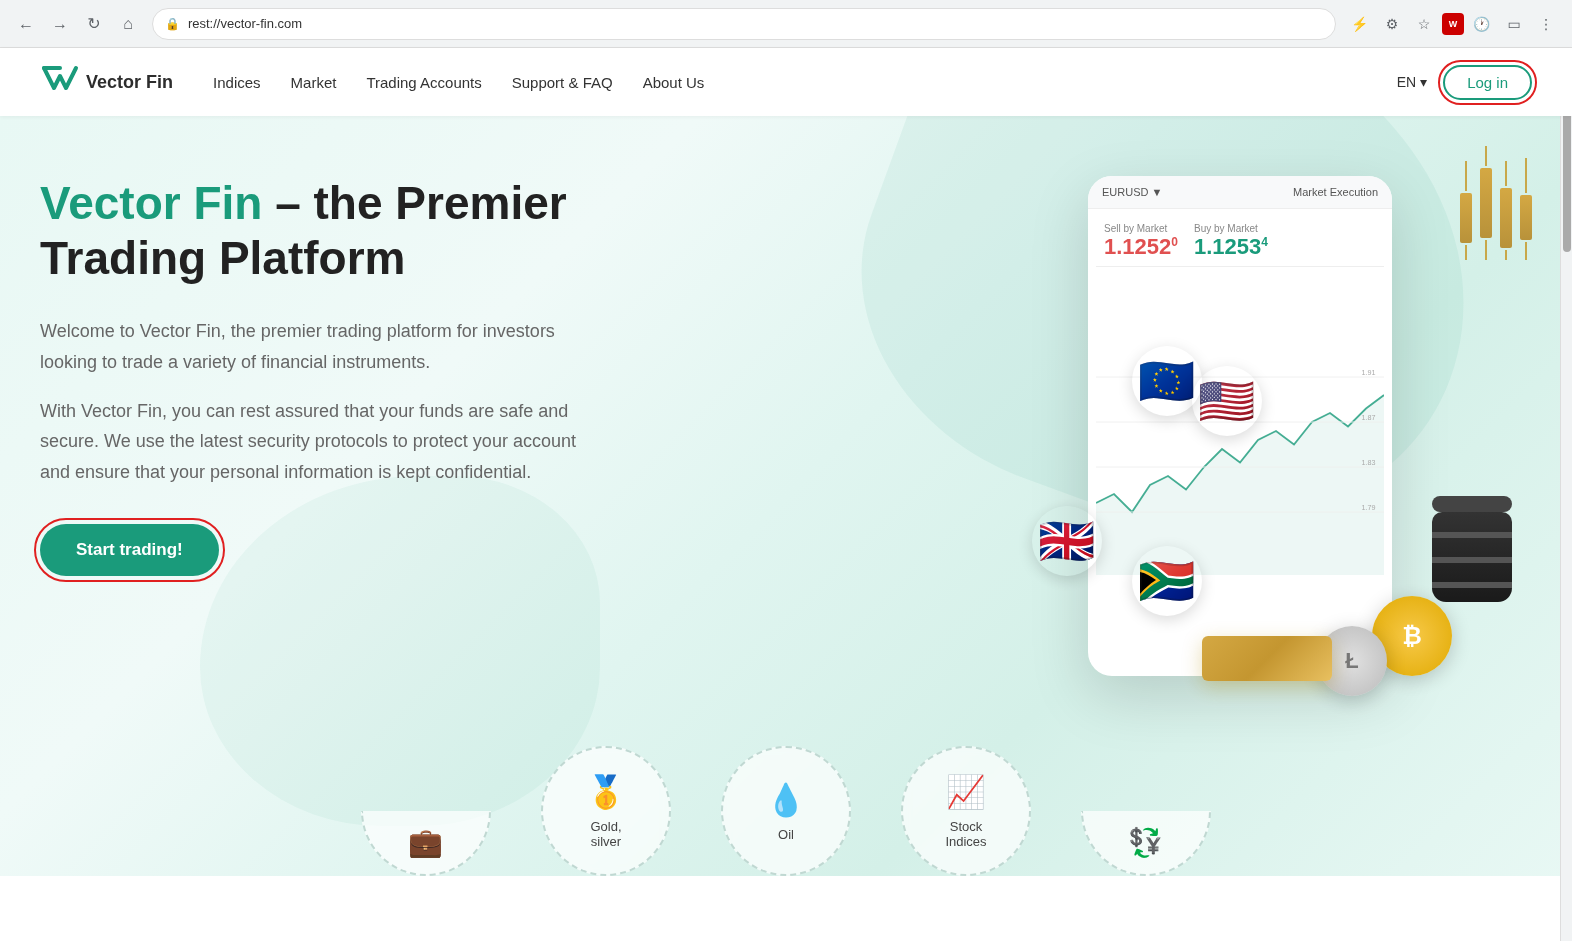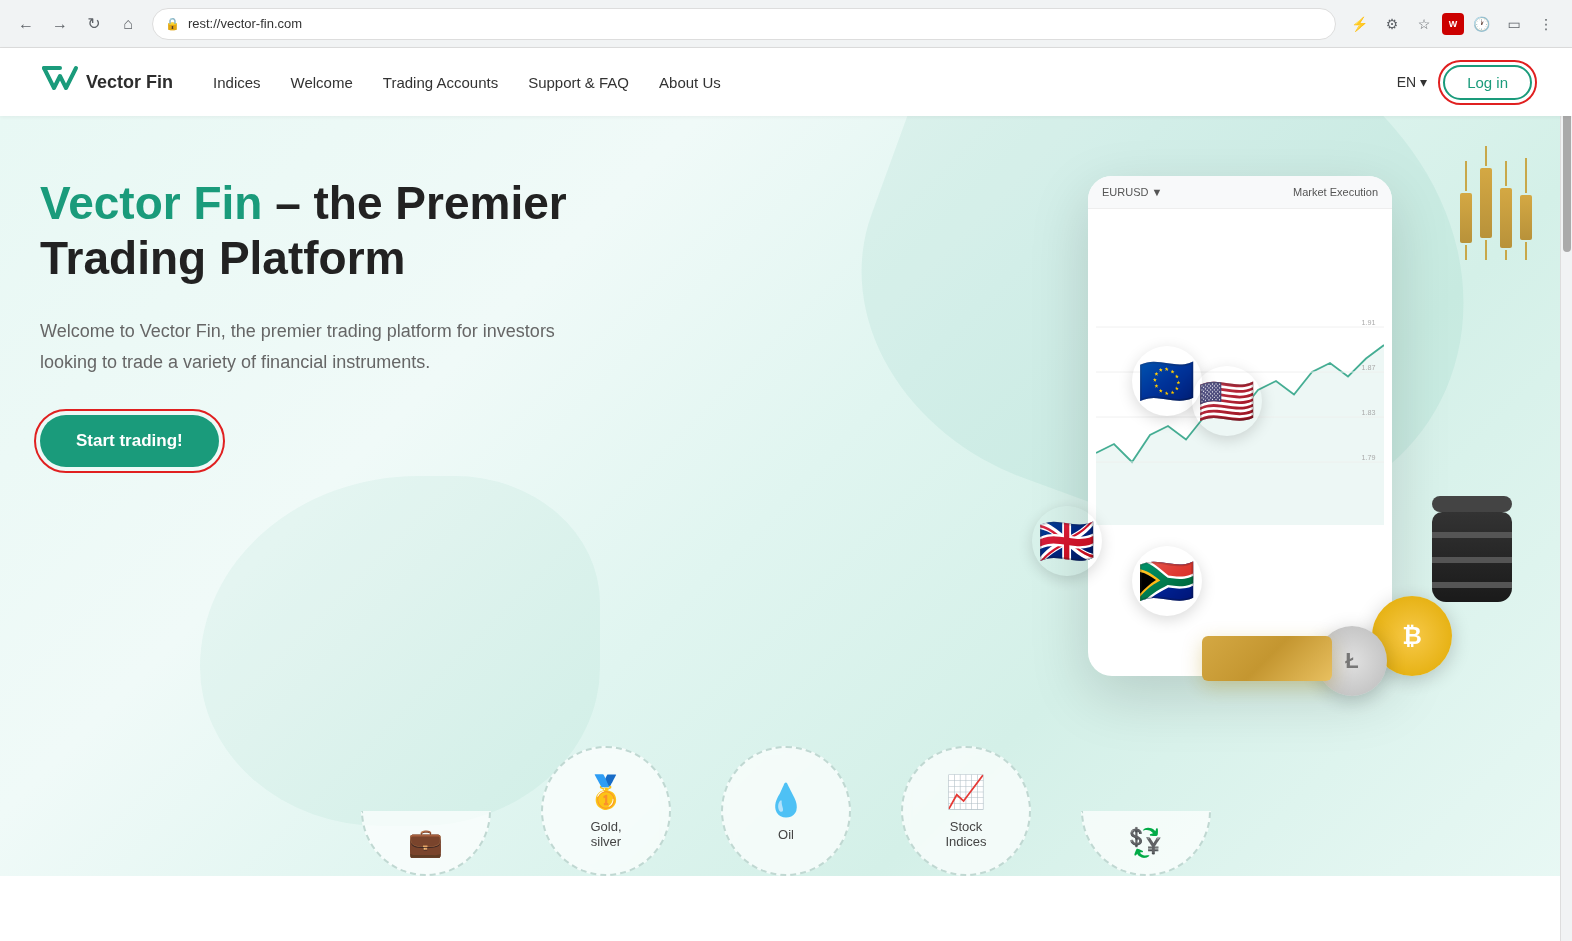--- a/index.html
+++ b/index.html
@@ -427,21 +427,21 @@
       <svg viewBox="0 0 40 40" fill="none" xmlns="http://www.w3.org/2000/svg">
         <path d="M4 8 L14 28 L20 16 L26 28 L36 8" stroke="#1a9b7b" stroke-width="4" stroke-linecap="round" stroke-linejoin="round" fill="none"></path>
         <path d="M4 8 L20 8" stroke="#1a9b7b" stroke-width="4" stroke-linecap="round"></path>
       </svg>
     </div>
     <span class="logo-text">Vector Fin</span>
   </a>
 
   <nav class="nav-links">
     <a class="nav-link" href="#">Indices</a>
-    <a class="nav-link" href="#">Welcome</a>
+    <a class="nav-link" href="#">Market</a>
     <a class="nav-link" href="#">Trading Accounts</a>
     <a class="nav-link" href="#">Support &amp; FAQ</a>
     <a class="nav-link" href="#">About Us</a>
   </nav>
 
   <div class="header-right">
     <div class="lang-selector">
       <span>EN</span>
       <span>▾</span>
     </div>
@@ -452,20 +452,21 @@
 <section class="hero">
 
   <div class="hero-blob blob1"></div>
   <div class="hero-blob blob2"></div>
 
   <div class="hero-content">
     <h1 class="hero-title">
       <span class="brand">Vector Fin</span><span> – the Premier Trading Platform</span>
     </h1>
     <p class="hero-description">Welcome to Vector Fin, the premier trading platform for investors looking to trade a variety of financial instruments.</p>
+    <p class="hero-description">With Vector Fin, you can rest assured that your funds are safe and secure. We use the latest security protocols to protect your account and ensure that your personal information is kept confidential.</p>
     <button class="start-btn">Start trading!</button>
   </div>
 
   <div class="candlestick-area">
     <div class="candle-group">
       <div class="candle-wick" style="height:30px;"></div>
       <div class="candle-body" style="height:50px;"></div>
       <div class="candle-wick" style="height:15px;"></div>
     </div>
     <div class="candle-group">
@@ -493,20 +494,34 @@
     <span>TSLA</span>
   </div>
 
   <div class="trading-screen">
     <div class="trading-screen-header">
       <span>EURUSD ▼</span>
       <span>Market Execution</span>
     </div>
     <div class="trading-chart-area">
       
+      <div style="display:flex; gap:16px; padding:6px 8px; background:#fff; border-bottom:1px solid #eee;">
+        <div>
+          <div style="font-size:10px;color:#888;">Sell by Market</div>
+          <div style="font-size:22px;font-weight:700;color:#e05050;">
+            <span>1.1252</span><sup style="font-size:12px;">0</sup>
+          </div>
+        </div>
+        <div>
+          <div style="font-size:10px;color:#888;">Buy by Market</div>
+          <div style="font-size:22px;font-weight:700;color:#1a9b7b;">
+            <span>1.1253</span><sup style="font-size:12px;">4</sup>
+          </div>
+        </div>
+      </div>
       
       <svg class="chart-svg" viewBox="0 0 320 280" xmlns="http://www.w3.org/2000/svg">
 
         <polyline points="0,200 20,190 40,210 60,180 80,170 100,185 120,160 140,140 160,155 180,130 200,120 220,135 240,110 260,100 280,115 300,95 320,80" fill="none" stroke="#1a9b7b" stroke-width="2" opacity="0.8"></polyline>
 
         <polygon points="0,200 20,190 40,210 60,180 80,170 100,185 120,160 140,140 160,155 180,130 200,120 220,135 240,110 260,100 280,115 300,95 320,80 320,280 0,280" fill="rgba(26,155,123,0.08)"></polygon>
 
         <line x1="0" y1="60" x2="320" y2="60" stroke="#eee" stroke-width="1"></line>
         <line x1="0" y1="110" x2="320" y2="110" stroke="#eee" stroke-width="1"></line>
         <line x1="0" y1="160" x2="320" y2="160" stroke="#eee" stroke-width="1"></line>

